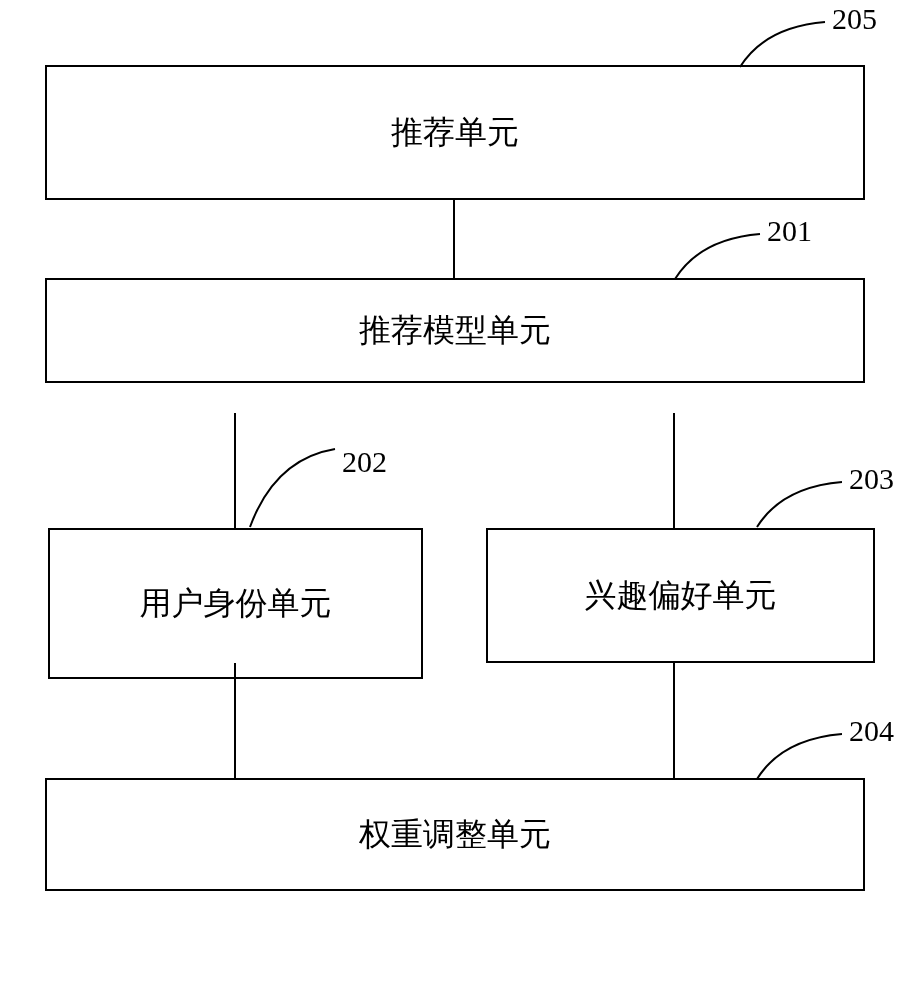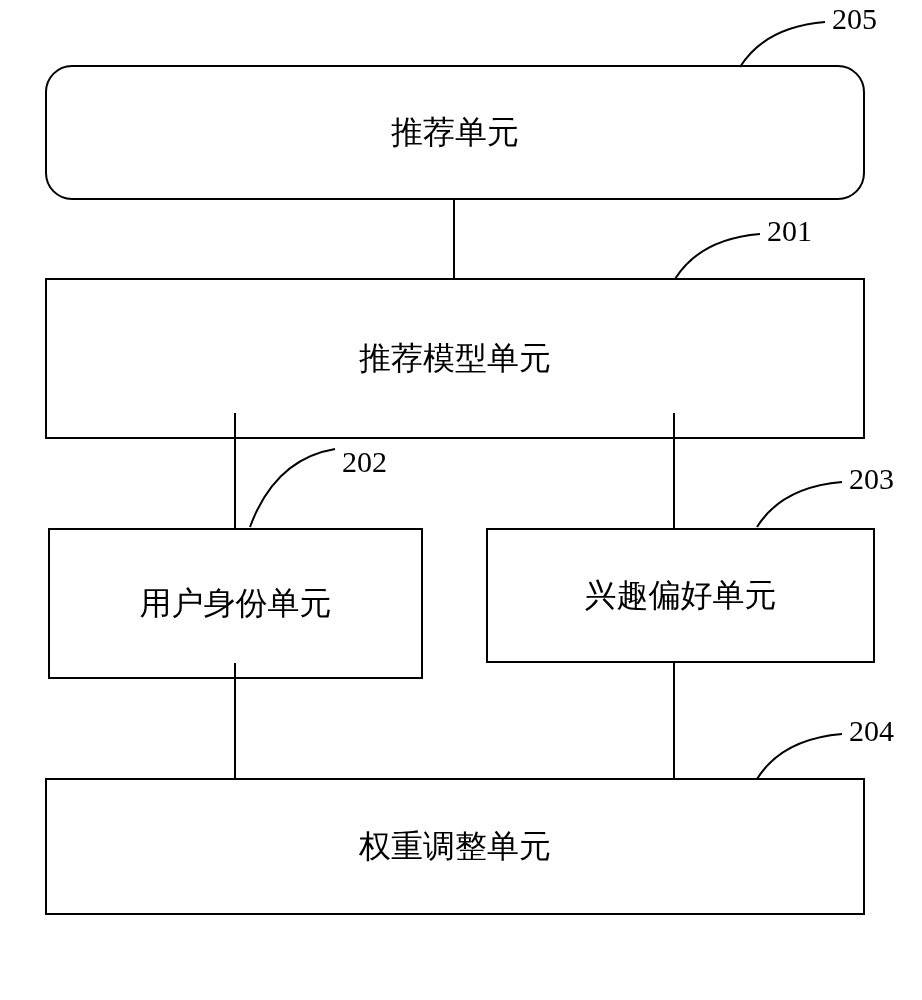--- a/index.html
+++ b/index.html
@@ -32,31 +32,31 @@
       fill: none;
     }
     .connector {
       position: absolute;
       background: #000;
     }
   </style>
 </head>
 <body>
 
-<div class="box" style="left:45px; top:65px; width:820px; height:135px;border-radius:27px;">
+<div class="box" style="left:45px; top:65px; width:820px; height:135px;">
   <span>推荐单元</span>
 </div>
 <svg class="leader" style="left:735px; top:17px; width:100px; height:55px;">
   <path d="M 5 50 Q 30 10 90 5"></path>
 </svg>
 <div class="label" style="left:832px; top:2px;">205</div>
 
 <div class="connector" style="left:453px; top:200px; width:2px; height:78px;"></div>
 
-<div class="box" style="left:45px; top:278px; width:820px; height:161px;">
+<div class="box" style="left:45px; top:278px; width:820px; height:105px;">
   <span>推荐模型单元</span>
 </div>
 <svg class="leader" style="left:670px; top:229px; width:100px; height:55px;">
   <path d="M 5 50 Q 30 10 90 5"></path>
 </svg>
 <div class="label" style="left:767px; top:214px;">201</div>
 
 <div class="connector" style="left:234px; top:413px; width:2px; height:115px;"></div>
 
 <div class="connector" style="left:673px; top:413px; width:2px; height:115px;"></div>
@@ -74,19 +74,19 @@
 </div>
 <svg class="leader" style="left:752px; top:477px; width:100px; height:55px;">
   <path d="M 5 50 Q 30 10 90 5"></path>
 </svg>
 <div class="label" style="left:849px; top:462px;">203</div>
 
 <div class="connector" style="left:234px; top:663px; width:2px; height:115px;"></div>
 
 <div class="connector" style="left:673px; top:663px; width:2px; height:115px;"></div>
 
-<div class="box" style="left:45px; top:778px; width:820px; height:137px;">
+<div class="box" style="left:45px; top:778px; width:820px; height:113px;">
   <span>权重调整单元</span>
 </div>
 <svg class="leader" style="left:752px; top:729px; width:100px; height:55px;">
   <path d="M 5 50 Q 30 10 90 5"></path>
 </svg>
 <div class="label" style="left:849px; top:714px;">204</div>
 
 </body></html>

